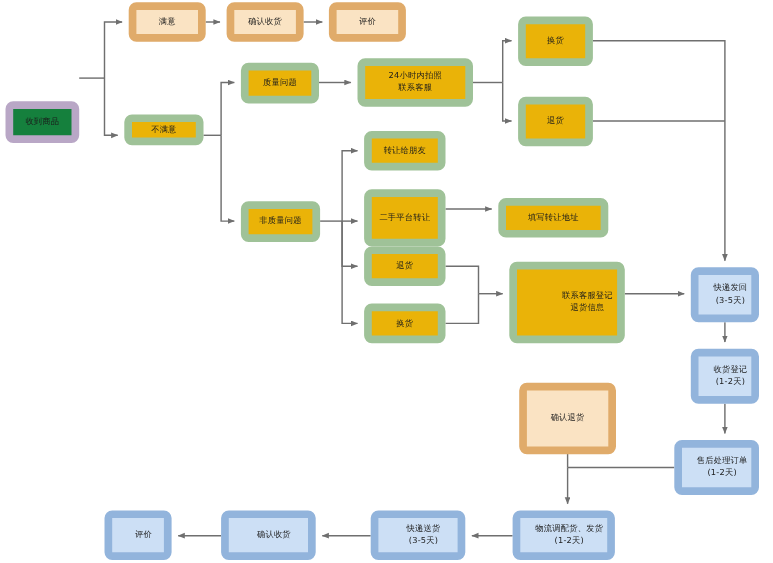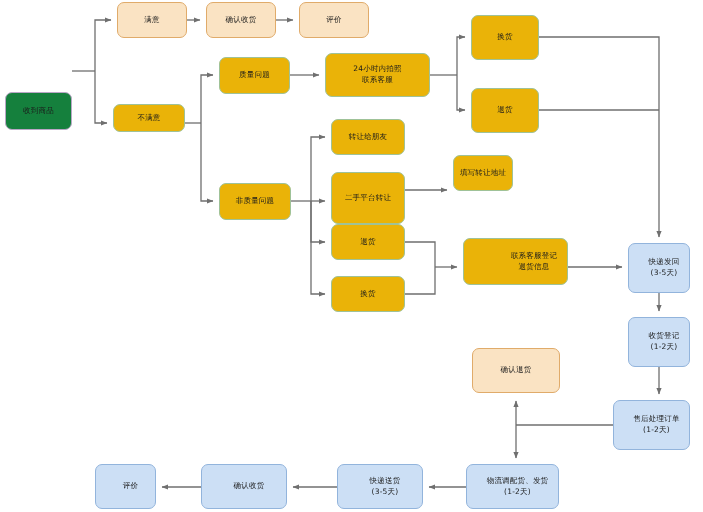--- a/index.html
+++ b/index.html
@@ -25,21 +25,21 @@
     height: 512px;
   }
   .node {
     position: absolute;
     box-sizing: border-box;
     display: flex;
     align-items: center;
     justify-content: center;
     text-align: center;
     border-radius: 7px;
-    border: 1px solid #14532d;
+    border: 7px solid #14532d;
     font-size: 7.5px;
     line-height: 1.45;
     color: #1b1b1b;
     letter-spacing: 0.2px;
     padding: 2px 3px;
     white-space: pre-line;
     z-index: 2;
   }
   .n-purple {
     background: #15803d;
@@ -131,32 +131,32 @@
   <div class="node n-orange" style="left:299px;top:2px;   width:70px;  height:36px;">评价</div>
   <div class="node n-green" style="left:113px;top:104px; width:72px;  height:28px;">不满意</div>
   <div class="node n-green" style="left:219px;top:57px;  width:71px;  height:37px;">质量问题</div>
   <div class="node n-green" style="left:325px;top:53px;  width:105px; height:44px;">24小时内拍照
 联系客服</div>
   <div class="node n-green" style="left:471px;top:15px;  width:68px;  height:45px;">换货</div>
   <div class="node n-green" style="left:471px;top:88px;  width:68px;  height:45px;">退货</div>
   <div class="node n-green" style="left:219px;top:183px; width:72px;  height:37px;">非质量问题</div>
   <div class="node n-green" style="left:331px;top:119px; width:74px;  height:36px;">转让给朋友</div>
   <div class="node n-green" style="left:331px;top:172px; width:74px;  height:52px;">二手平台转让</div>
-  <div class="node n-green" style="left:453px;top:155px; width:60px;  height:36px;">填写转让地址</div>
+  <div class="node n-green" style="left:453px;top:180px; width:100px;  height:36px;">填写转让地址</div>
   <div class="node n-green" style="left:331px;top:224px; width:74px;  height:36px;">退货</div>
   <div class="node n-green" style="left:331px;top:276px; width:74px;  height:36px;">换货</div>
-  <div class="node n-green" style="left:463px;top:238px; width:105px; height:47px;padding-left:40px;">联系客服登记
+  <div class="node n-green" style="left:463px;top:238px; width:105px; height:74px;padding-left:40px;">联系客服登记
 退货信息</div>
   <div class="node n-blue" style="left:628px;top:243px; width:62px;  height:50px;">快递发回
 (3-5天)</div>
   <div class="node n-blue" style="left:628px;top:317px; width:62px;  height:50px;">收货登记
 (1-2天)</div>
   <div class="node n-blue" style="left:613px;top:400px; width:77px;  height:50px;">售后处理订单
 (1-2天)</div>
-  <div class="node n-orange" style="left:472px;top:348px; width:88px;  height:45px;">确认退货</div>
+  <div class="node n-orange" style="left:472px;top:348px; width:88px;  height:65px;">确认退货</div>
   <div class="node n-blue" style="left:466px;top:464px; width:93px;  height:45px;">物流调配货、发货
 (1-2天)</div>
   <div class="node n-blue" style="left:337px;top:464px; width:86px;  height:45px;">快递送货
 (3-5天)</div>
   <div class="node n-blue" style="left:201px;top:464px; width:86px;  height:45px;">确认收货</div>
   <div class="node n-blue" style="left:95px; top:464px; width:61px;  height:45px;">评价</div>
 
 </div>
 
 </body></html>

